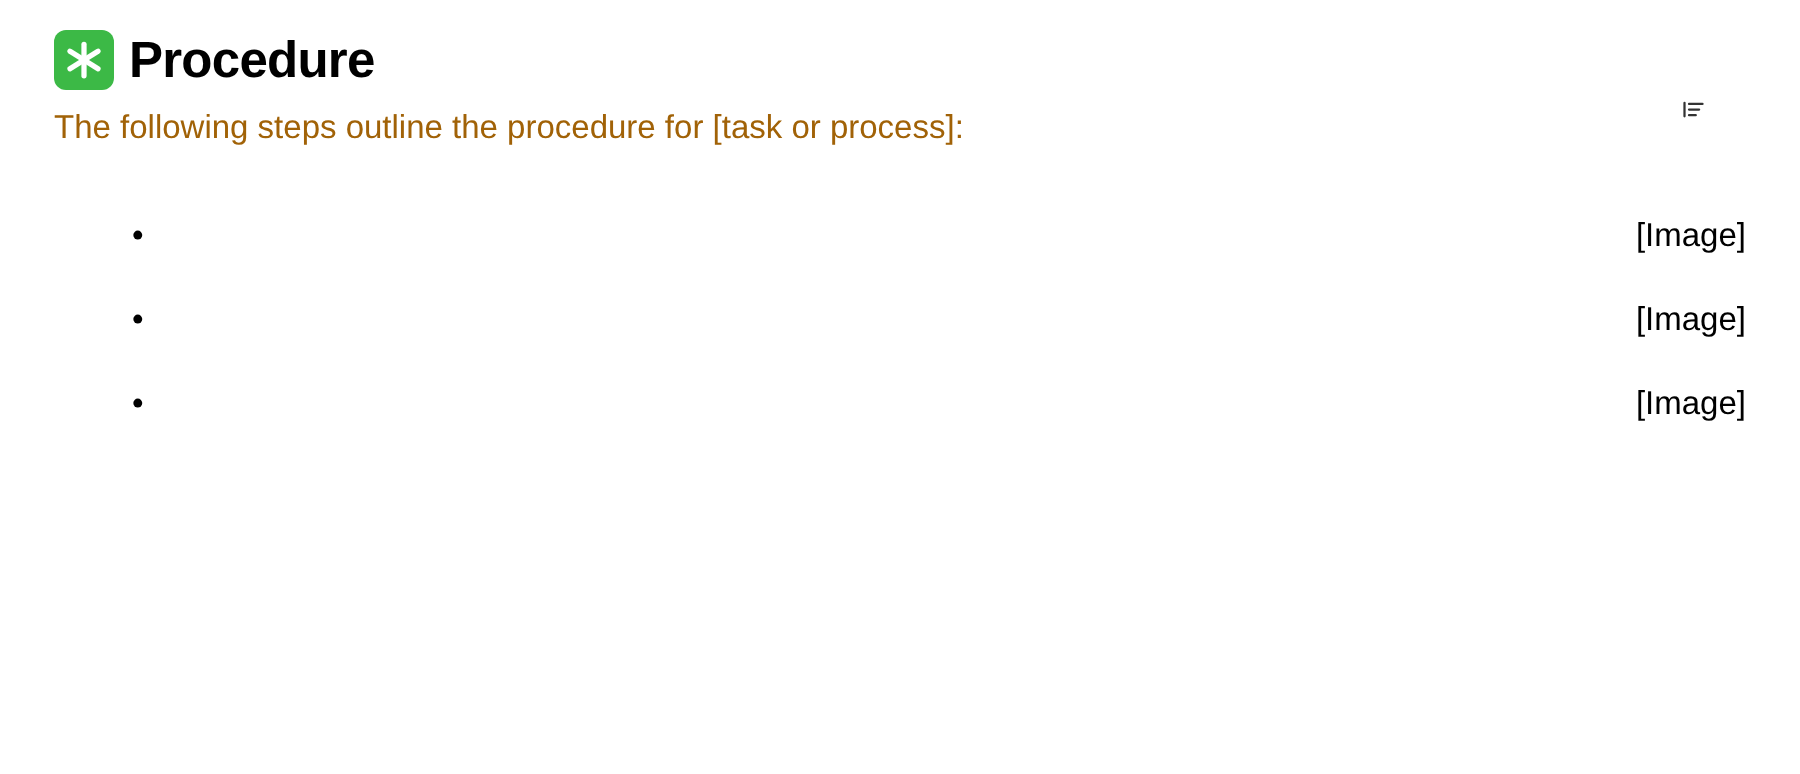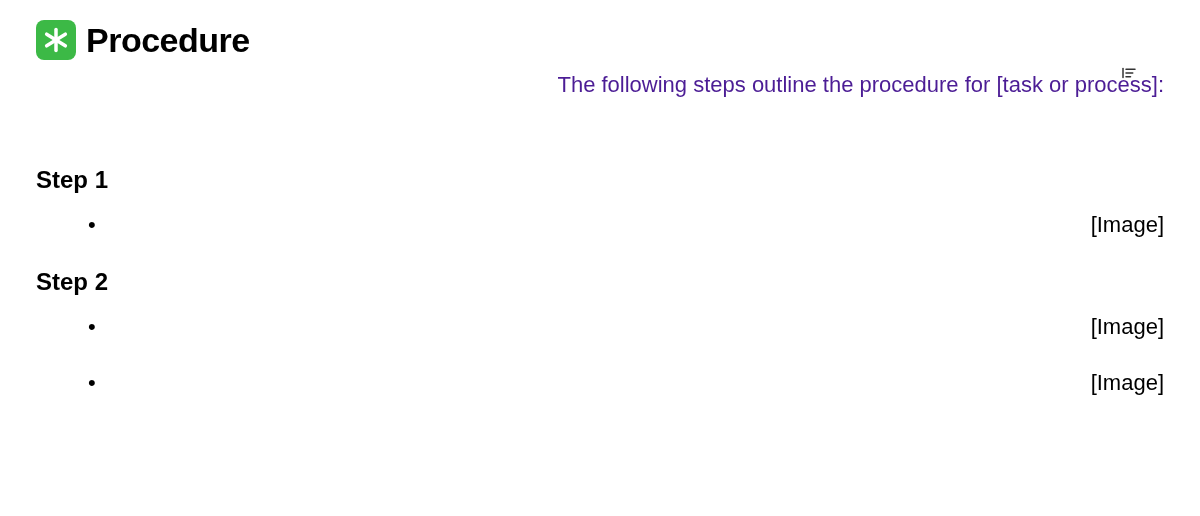--- a/index.html
+++ b/index.html
@@ -40,23 +40,22 @@
       height: 28px;
     }
     .page-title {
       font-size: 34px;
       font-weight: 700;
       letter-spacing: -0.5px;
     }
     .intro-text {
       font-size: 22px;
       font-weight: 400;
-      color: #4c1d95;
-      margin-bottom: 68px;
-      text-align: right;
+      color: #a16207;
+      margin-bottom: 46px;
     }
     .step-block {
       margin-bottom: 30px;
     }
     .step-title {
       font-size: 24px;
       font-weight: 700;
       margin-bottom: 18px;
     }
     .step-row {
@@ -106,31 +105,29 @@
       <line x1="4" y1="7" x2="20" y2="17"></line>
       <line x1="4" y1="17" x2="20" y2="7"></line>
     </svg>
   </span>
   <h1 class="page-title">Procedure</h1>
 </div>
 
 <p class="intro-text">The following steps outline the procedure for [task or process]:</p>
 
 <div class="step-block">
-  <h2 class="step-title">Step 1</h2>
   <div class="step-row">
     <div class="step-left">
       <span class="bullet">•</span>
     </div>
     <div class="step-right">[Image]</div>
   </div>
 </div>
 
 <div class="step-block">
-  <h2 class="step-title">Step 2</h2>
   <div class="step-row">
     <div class="step-left">
       <span class="bullet">•</span>
     </div>
     <div class="step-right">[Image]</div>
   </div>
 </div>
 
 <div class="step-block">
   <div class="step-row">

